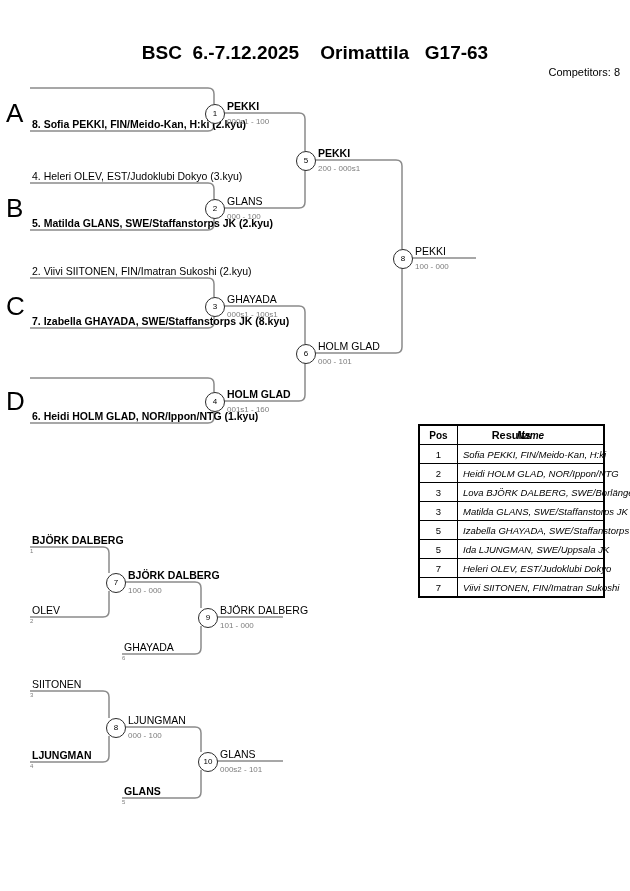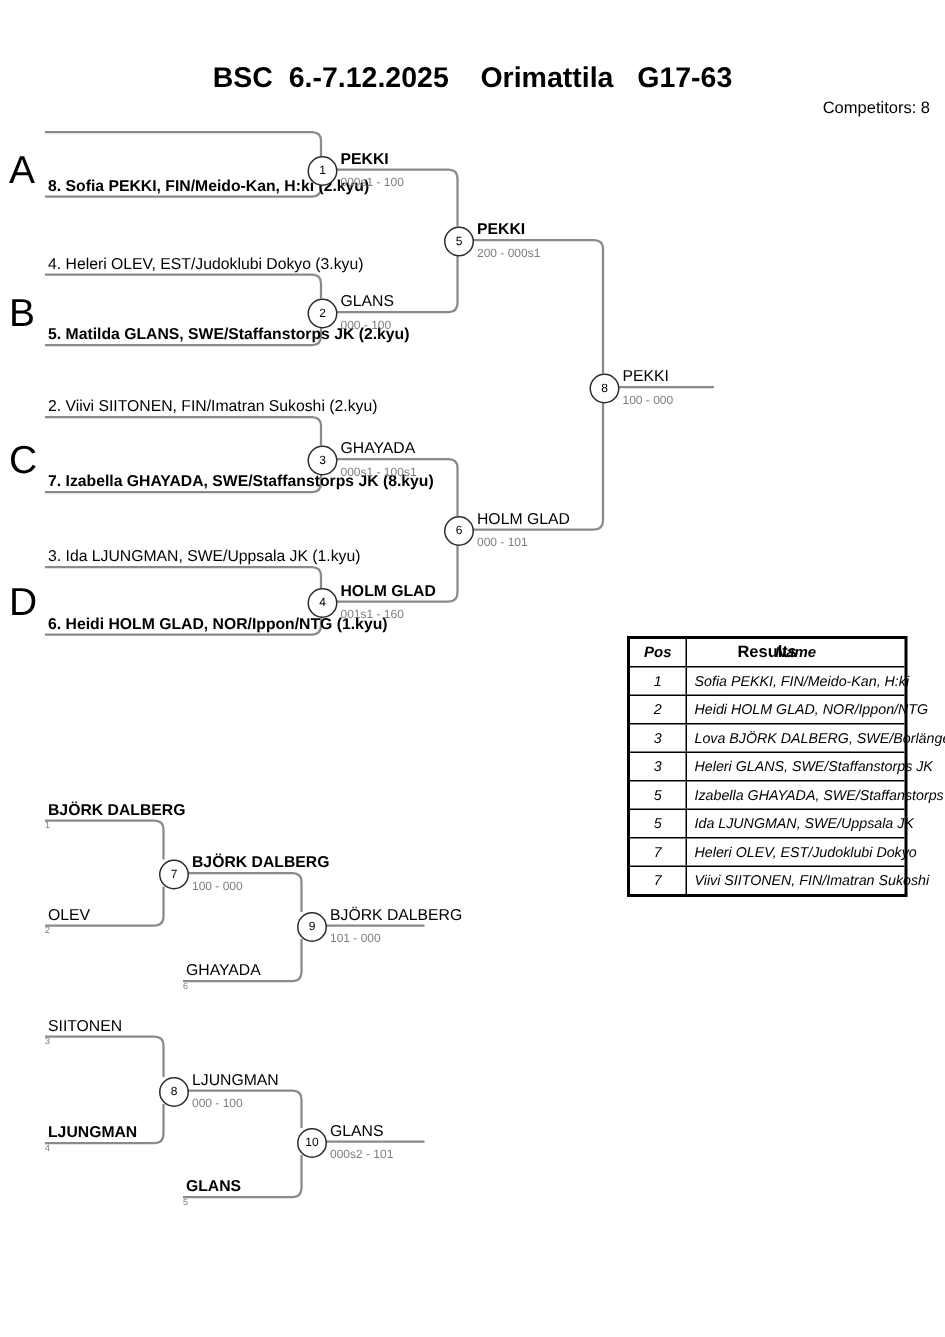--- a/index.html
+++ b/index.html
@@ -16,21 +16,21 @@
   .circle{width:18px;height:18px;border:1px solid #2b2b2b;border-radius:50%;background:#fff;
           text-align:center;font-size:8px;line-height:17px;z-index:3;}
   svg.lines{position:absolute;left:0;top:0;z-index:1;}
   .txt{z-index:2;}
   
   .rtitle{left:418px;top:406px;width:187px;text-align:center;font-size:11px;font-weight:bold;margin-top:23px;}
   .rtable{position:absolute;left:418px;top:424px;width:183px;border:2px solid #000;z-index:2;}
   .rrow{display:flex;height:18px;border-bottom:1px solid #000;align-items:center;}
   .rrow:last-child{border-bottom:none;}
   .rpos{width:37px;border-right:1px solid #000;font-size:9.5px;align-self:stretch;
-        display:flex;align-items:center;justify-content:center;flex-shrink:0;font-style:italic;}
+        display:flex;align-items:center;justify-content:center;flex-shrink:0;}
   .rname{padding-left:5px;font-size:9.5px;white-space:nowrap;overflow:visible;font-style:italic;}
   .rhead .rpos,.rhead .rname{font-weight:bold;font-size:10px;}
   .rhead .rname{padding-left:0;text-align:center;flex:1;}
 </style>
 </head>
 <body>
 
 <div class="page">
 
   <div class="abs title txt">BSC  6.-7.12.2025    Orimattila   G17-63</div>
@@ -67,21 +67,20 @@
   <div class="abs letter txt" style="left:6px;top:99px">A</div>
   <div class="abs letter txt" style="left:6px;top:194px">B</div>
   <div class="abs letter txt" style="left:6px;top:292px">C</div>
   <div class="abs letter txt" style="left:6px;top:387px">D</div>
 
   <div class="abs name b txt" style="left:32px;top:118px">8. Sofia PEKKI, FIN/Meido-Kan, H:ki (2.kyu)</div>
   <div class="abs name txt" style="left:32px;top:170px">4. Heleri OLEV, EST/Judoklubi Dokyo (3.kyu)</div>
   <div class="abs name b txt" style="left:32px;top:217px">5. Matilda GLANS, SWE/Staffanstorps JK (2.kyu)</div>
   <div class="abs name txt" style="left:32px;top:265px">2. Viivi SIITONEN, FIN/Imatran Sukoshi (2.kyu)</div>
   <div class="abs name b txt" style="left:32px;top:315px">7. Izabella GHAYADA, SWE/Staffanstorps JK (8.kyu)</div>
-  <div class="abs name txt" style="left:32px;top:365px">3. Ida LJUNGMAN, SWE/Uppsala JK (1.kyu)</div>
   <div class="abs name b txt" style="left:32px;top:410px">6. Heidi HOLM GLAD, NOR/Ippon/NTG (1.kyu)</div>
 
   <div class="abs circle" style="left:205px;top:104px">1</div>
   <div class="abs circle" style="left:205px;top:199px">2</div>
   <div class="abs circle" style="left:205px;top:297px">3</div>
   <div class="abs circle" style="left:205px;top:392px">4</div>
   <div class="abs circle" style="left:296px;top:151px">5</div>
   <div class="abs circle" style="left:296px;top:344px">6</div>
   <div class="abs circle" style="left:393px;top:249px">8</div>
 
@@ -139,21 +138,21 @@
     <div class="rrow">
       <div class="rpos">2</div>
       <div class="rname">Heidi HOLM GLAD, NOR/Ippon/NTG</div>
     </div>
     <div class="rrow">
       <div class="rpos">3</div>
       <div class="rname">Lova BJÖRK DALBERG, SWE/Borlänge Judo Club</div>
     </div>
     <div class="rrow">
       <div class="rpos">3</div>
-      <div class="rname">Heleri GLANS, SWE/Staffanstorps JK</div>
+      <div class="rname">Matilda GLANS, SWE/Staffanstorps JK</div>
     </div>
     <div class="rrow">
       <div class="rpos">5</div>
       <div class="rname">Izabella GHAYADA, SWE/Staffanstorps JK</div>
     </div>
     <div class="rrow">
       <div class="rpos">5</div>
       <div class="rname">Ida LJUNGMAN, SWE/Uppsala JK</div>
     </div>
     <div class="rrow">

